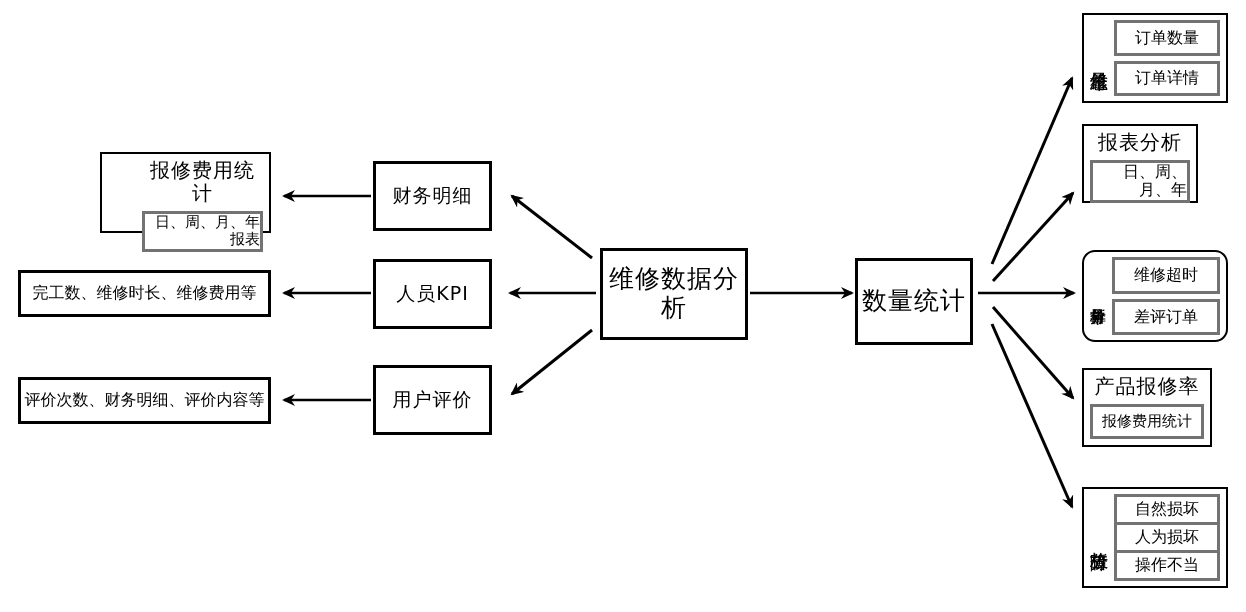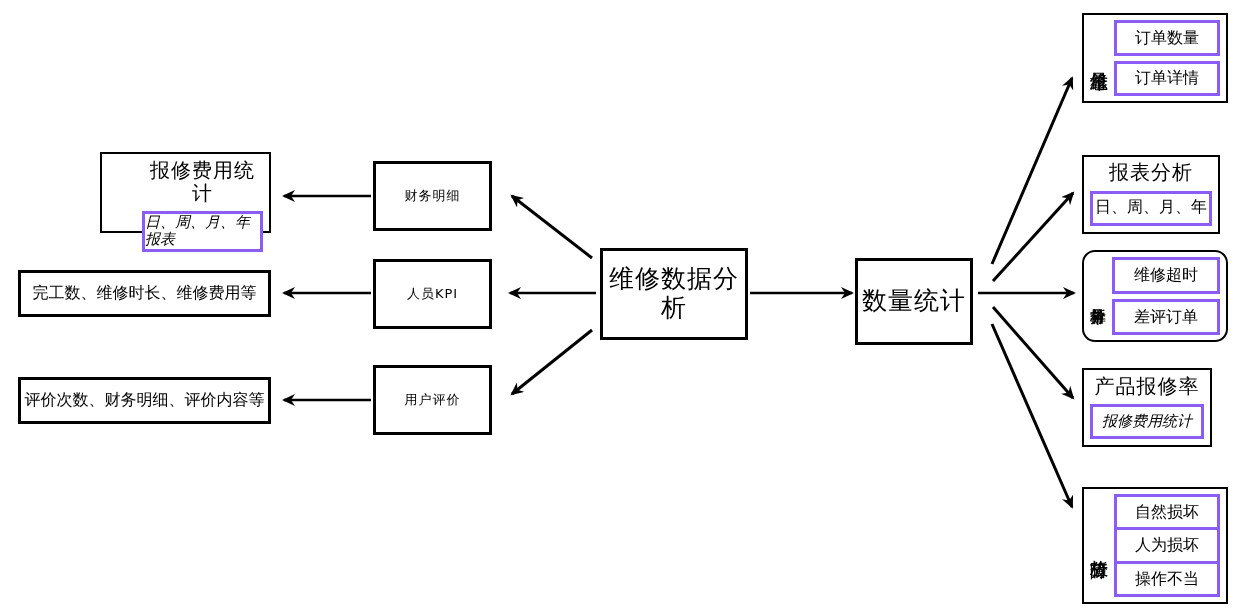--- a/index.html
+++ b/index.html
@@ -33,51 +33,51 @@
     align-items: center;
     justify-content: center;
     text-align: center;
     color: #000000;
     line-height: 1.15;
   }
   .node.thin { border-width: 2px; }
 
   
   .label-lg   { font-size: 25px; letter-spacing: 1px; }
-  .label-md   { font-size: 13px; letter-spacing: 1px; align-items: center; }
+  .label-md   { font-size: 19px; letter-spacing: 1px; align-items: center; }
   .label-sm   { font-size: 16px; letter-spacing: 0px; }
 
   
   .stack {
     flex-direction: column;
     justify-content: flex-start;
     padding: 4px 6px 6px 6px;
     gap: 4px;
   }
   .stack > .title {
     font-size: 20px;
     letter-spacing: 1px;
     padding: 1px 0 2px 0;
     width: 100%;
     text-align: center;
   }
   .subbox {
     box-sizing: border-box;
-    border: 3px solid #8b5cf6;
+    border: 3px solid #737373;
     background: #ffffff;
     width: 100%;
     display: flex;
     align-items: center;
     justify-content: center;
-    text-align: left;
+    text-align: right;
     font-size: 16px;
     letter-spacing: 0px;
     flex: 1 1 auto;
   }
-  .subbox.tight { font-size: 15px; font-style: italic; }
+  .subbox.tight { font-size: 15px; }
 
   
   .vrow {
     flex-direction: row;
     align-items: stretch;
     justify-content: flex-start;
     padding: 5px 6px 5px 5px;
     gap: 5px;
   }
   .vlabel {
@@ -166,39 +166,39 @@
   </div>
 
   <div class="node vrow thin" style="left:1082px; top:13px; width:146px; height:90px; border-width:2px;">
     <span class="vlabel">维修总量</span>
     <span class="subcol">
       <span class="subbox">订单数量</span>
       <span class="subbox">订单详情</span>
     </span>
   </div>
 
-  <div class="node stack thin" style="left:1082px; top:155px; width:138px; height:79px; border-width:2px;font-family:Liberation Mono, monospace;">
+  <div class="node stack thin" style="left:1082px; top:124px; width:116px; height:79px; border-width:2px;">
     <span class="title">报表分析</span>
     <span class="subbox">日、周、月、年</span>
   </div>
 
   <div class="node vrow thin" style="left:1082px; top:250px; width:146px; height:92px; border-width:2px;border-radius:13px;">
     <span class="vlabel small">异常单分析</span>
     <span class="subcol">
       <span class="subbox">维修超时</span>
       <span class="subbox">差评订单</span>
     </span>
   </div>
 
   <div class="node stack thin" style="left:1082px; top:368px; width:130px; height:79px; border-width:2px;">
     <span class="title">产品报修率</span>
     <span class="subbox tight">报修费用统计</span>
   </div>
 
-  <div class="node vrow thin" style="left:1082px; top:487px; width:146px; height:117px; border-width:2px;">
+  <div class="node vrow thin" style="left:1082px; top:487px; width:146px; height:101px; border-width:2px;">
     <span class="vlabel">故障分析</span>
     <span class="subcol joined">
       <span class="subbox">自然损坏</span>
       <span class="subbox">人为损坏</span>
       <span class="subbox">操作不当</span>
     </span>
   </div>
 
 </div>
 

